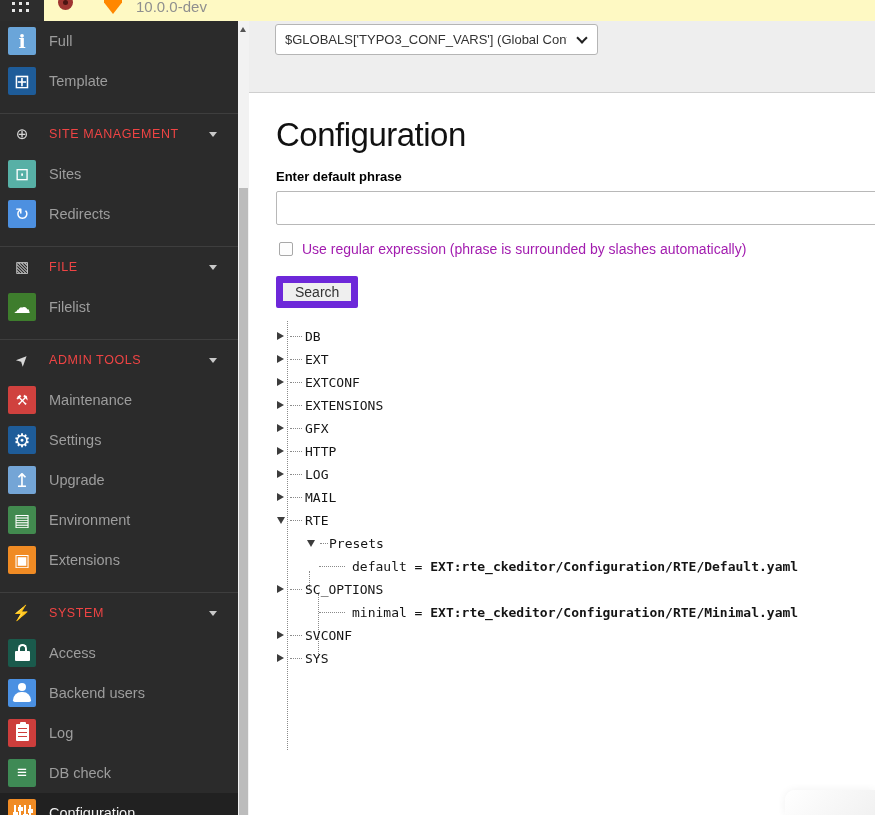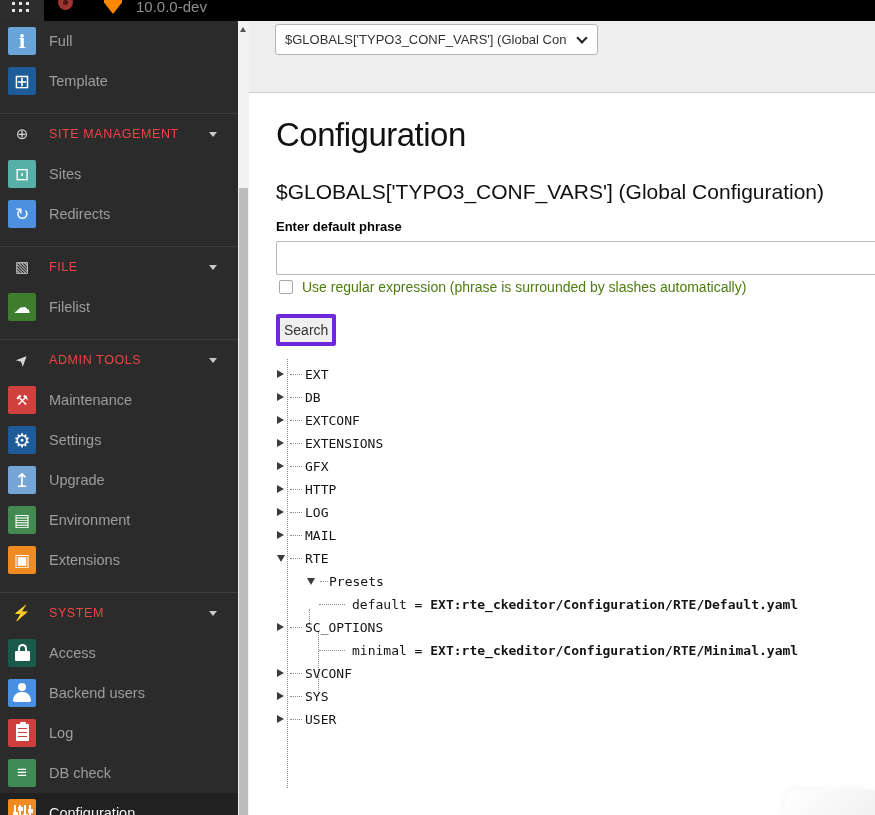--- a/index.html
+++ b/index.html
@@ -3,21 +3,21 @@
 <meta charset="utf-8">
 <style>
   * { box-sizing: border-box; }
   html,body { margin:0; padding:0; }
   body {
     width:875px; height:815px; position:relative; overflow:hidden;
     background:#fff; font-family:"Liberation Sans", sans-serif;
   }
 
   
-  .topbar { position:absolute; left:0; top:0; width:875px; height:21px; background:#000000; overflow:hidden; z-index:9; }
+  .topbar { position:absolute; left:0; top:0; width:875px; height:21px; background:#fef9c3; overflow:hidden; z-index:9; }
   .modules-btn { position:absolute; left:0; top:0; width:44px; height:21px; background:#2d2d2d; }
   .grid-icon { position:absolute; left:10px; top:-7px; width:21px; height:21px;
     background:radial-gradient(circle,#e6e6e6 1.5px,transparent 1.9px); background-size:7px 7px; }
   .badge-btn { position:absolute; left:58px; top:-5px; width:15px; height:15px; border-radius:50%; background:#9e3531; }
   .badge-core { position:absolute; left:5px; top:5px; width:5px; height:5px; border-radius:50%; background:#4a1513; }
   .t3-logo { position:absolute; left:104px; top:-6px; width:18px; height:20px; background:#ff8700;
     clip-path:polygon(0 0,100% 0,100% 42%,50% 100%,0 42%); }
   .version { position:absolute; left:136px; top:-2px; font-size:15px; color:#8f8f8f; line-height:17px; }
 
   
@@ -70,23 +70,23 @@
     font-size:13px; color:#333; font-family:"Liberation Sans", sans-serif; }
   .chev { position:absolute; right:12px; top:10px; width:8px; height:8px;
     border-right:2.5px solid #222; border-bottom:2.5px solid #222; transform:rotate(45deg); pointer-events:none; }
 
   .content { position:absolute; left:0; right:0; top:73px; bottom:0; padding-left:27px; }
   h1.page-title { margin:22px 0 0; font-size:33px; font-weight:400; letter-spacing:-0.5px; color:#111; }
   h2.page-subtitle { margin:26px 0 0; font-size:21px; font-weight:400; color:#111; }
   .search-label { margin-top:15px; font-size:13px; font-weight:bold; color:#000; }
   .search-input { display:block; margin-top:7px; width:640px; height:34px; border:1px solid #b8b8b8; border-radius:2px;
     padding:0 9px; font-size:14px; color:#333; font-family:"Liberation Sans", sans-serif; }
-  .regex-row { margin-top:4px; display:flex; align-items:center; font-size:14px; color:#4d7c0f; }
+  .regex-row { margin-top:16px; display:flex; align-items:center; font-size:14px; color:#a21caf; }
   .checkbox { width:14px; height:14px; border:1px solid #a8a8a8; border-radius:2px; background:#fdfdfd; margin:0 9px 0 3px; flex:none; }
-  .search-btn { display:block; margin-top:19px; height:32px; padding:0 4px; background:#efefef; border:4px solid #6d28d9;
+  .search-btn { display:block; margin-top:19px; height:32px; padding:0 12px; background:#efefef; border:7px solid #6d28d9;
     border-radius:2px; font-size:14px; color:#333; font-family:"Liberation Sans", sans-serif; }
 
   
   .tree { position:relative; margin-top:17px; font-family:"DejaVu Sans Mono", monospace; font-size:13px; color:#151515; }
   .vl { position:absolute; width:0; border-left:1px dotted #8a8a8a; }
   .vl0 { left:11px; top:-4px; height:429px; }
   .vl1 { left:33px; top:246px; height:18px; }
   .vl2 { left:42px; top:269px; height:64px; }
   .trow { position:relative; height:23px; line-height:23px; white-space:pre; }
   .trow .tlabel { display:inline-block; }
@@ -265,50 +265,48 @@
     <div class="select-wrap">
       <select>
         <option>$GLOBALS['TYPO3_CONF_VARS'] (Global Configur</option>
       </select>
       <span class="chev"></span>
     </div>
   </div>
 
   <div class="content">
     <h1 class="page-title">Configuration</h1>
-    <h2 class="page-subtitle">$GLOBALS['TYPO3_CONF_VARS'] (Global Configuration)</h2>
 
     <div class="search-label">Enter default phrase</div>
     <input class="search-input" type="text" value="" style="">
 
     <div class="regex-row">
       <span class="checkbox"></span>
       <span>Use regular expression (phrase is surrounded by slashes automatically)</span>
     </div>
 
     <button class="search-btn">Search</button>
 
     <div class="tree">
       <span class="vl vl0"></span>
       <span class="vl vl1"></span>
       <span class="vl vl2"></span>
 
+      <div class="trow l0"><span class="tri collapsed"></span><span class="hl"></span><span class="tlabel">DB</span></div>
       <div class="trow l0"><span class="tri collapsed"></span><span class="hl"></span><span class="tlabel">EXT</span></div>
-      <div class="trow l0"><span class="tri collapsed"></span><span class="hl"></span><span class="tlabel">DB</span></div>
       <div class="trow l0"><span class="tri collapsed"></span><span class="hl"></span><span class="tlabel">EXTCONF</span></div>
       <div class="trow l0"><span class="tri collapsed"></span><span class="hl"></span><span class="tlabel">EXTENSIONS</span></div>
       <div class="trow l0"><span class="tri collapsed"></span><span class="hl"></span><span class="tlabel">GFX</span></div>
       <div class="trow l0"><span class="tri collapsed"></span><span class="hl"></span><span class="tlabel">HTTP</span></div>
       <div class="trow l0"><span class="tri collapsed"></span><span class="hl"></span><span class="tlabel">LOG</span></div>
       <div class="trow l0"><span class="tri collapsed"></span><span class="hl"></span><span class="tlabel">MAIL</span></div>
       <div class="trow l0"><span class="tri expanded"></span><span class="hl"></span><span class="tlabel">RTE</span></div>
       <div class="trow l1"><span class="tri expanded"></span><span class="hl"></span><span class="tlabel">Presets</span></div>
       <div class="trow l2"><span class="hl"></span><span class="tlabel"><span>default</span><span> = </span><span class="tval">EXT:rte_ckeditor/Configuration/RTE/Default.yaml</span></span></div>
       <div class="trow l0"><span class="tri collapsed"></span><span class="hl"></span><span class="tlabel">SC_OPTIONS</span></div>
       <div class="trow l2"><span class="hl"></span><span class="tlabel"><span>minimal</span><span> = </span><span class="tval">EXT:rte_ckeditor/Configuration/RTE/Minimal.yaml</span></span></div>
       <div class="trow l0"><span class="tri collapsed"></span><span class="hl"></span><span class="tlabel">SVCONF</span></div>
       <div class="trow l0"><span class="tri collapsed"></span><span class="hl"></span><span class="tlabel">SYS</span></div>
-      <div class="trow l0"><span class="tri collapsed"></span><span class="hl"></span><span class="tlabel">USER</span></div>
     </div>
   </div>
 </div>
 
 <div class="corner-toast"></div>
 
 </body></html>

